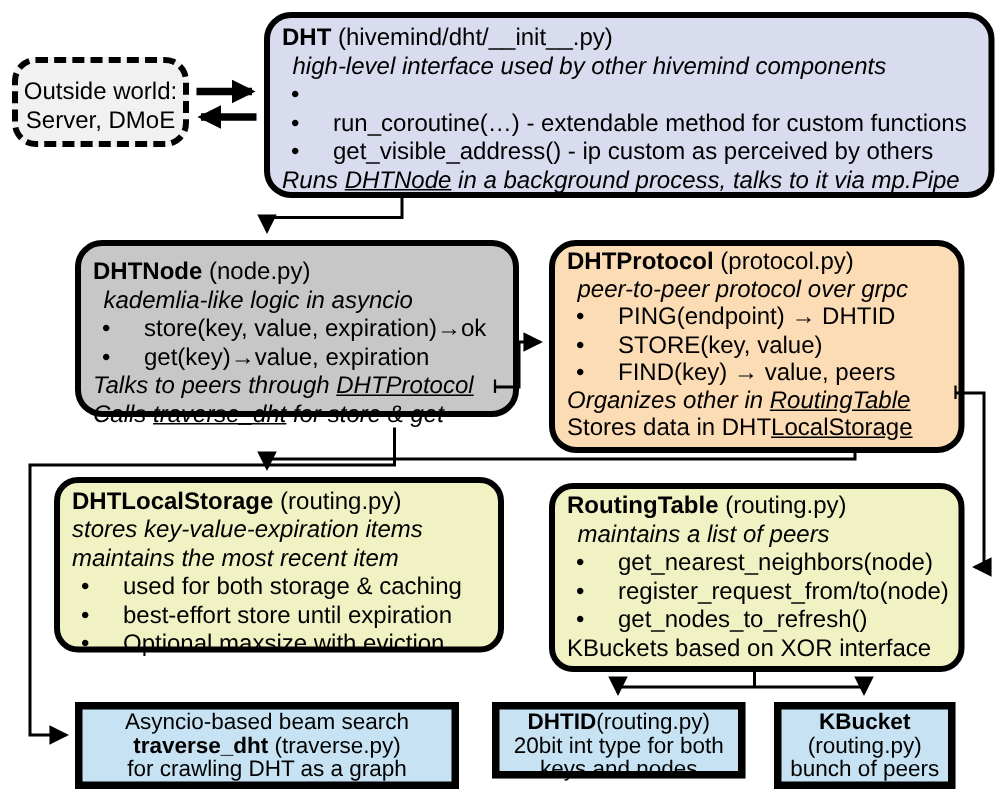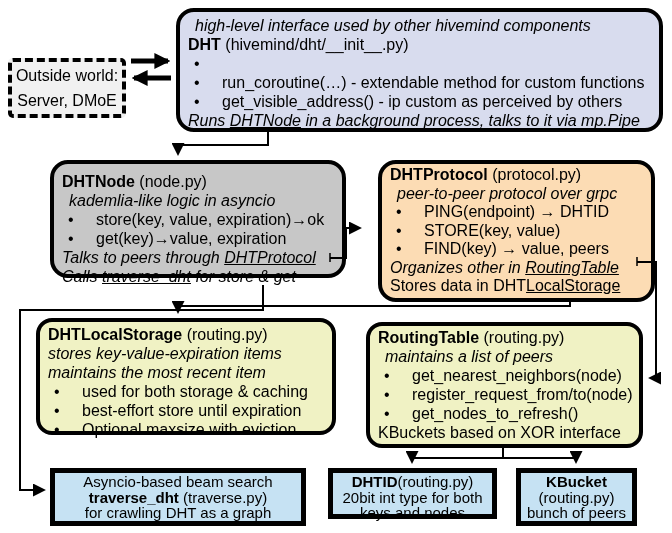--- a/index.html
+++ b/index.html
@@ -8,56 +8,56 @@
     font-family:"Liberation Sans",sans-serif;font-size:16px;color:#000;
     overflow:hidden;
   }
   .box{
     position:absolute;box-sizing:border-box;border:4px solid var(--box_border,#000);
     padding:4px 8px;line-height:19px;
   }
   .round{border-radius:18px;}
   .c-dht{background:var(--dht_fill,#d8dcee);}
   .c-node{background:var(--node_fill,#c7c7c7);}
-  .c-proto{background:var(--protocol_fill,#fcdcb4);margin-left:12px;}
+  .c-proto{background:var(--protocol_fill,#fcdcb4);}
   .c-storage{background:var(--storage_fill,#f0f2c4);}
   .c-leaf{background:var(--leaf_fill,#c6e2f3);}
   .c-outside{background:var(--outside_fill,#f1f1f1);}
   .it{font-style:italic;}
   .u{text-decoration:underline;}
   .ind{padding-left:7px;}
   .line{white-space:nowrap;}
   .bullet{display:flex;}
   .bullet .dot{flex:none;width:28px;padding-left:6px;}
   .leafbox{
     border-width:5px;border-radius:0;text-align:center;
     padding:1px 2px;line-height:15.6px;font-size:15px;
   }
   .outsidebox{
-    border-style:dashed;border-radius:5px;display:flex;flex-direction:column;
-    justify-content:space-between;align-items:center;text-align:center;line-height:19px;margin-top:20px;
+    border-style:dashed;border-radius:16px;display:flex;flex-direction:column;
+    justify-content:flex-end;align-items:center;text-align:center;line-height:19px;
   }
   .proto-tight{line-height:18.5px;padding-top:2px;}
   .rt-tight{line-height:19px;padding-top:2px;}
   svg.overlay{position:absolute;left:0;top:0;pointer-events:none;}
   svg.overlay path{stroke:#000;fill:none;}
 </style>
 </head>
 <body>
 
 <div id="diagram">
 
   <div class="box c-outside outsidebox" style="left:8px;top:38px;width:118px;height:60px">
     <div class="line">Outside world:</div>
     <div class="line">Server, DMoE</div>
   </div>
 
   <div class="box round c-dht" style="left:176px;top:8px;width:487px;height:124px">
+    <div class="line"><b>DHT</b><span> (hivemind/dht/__init__.py)</span></div>
     <div class="line it ind">high-level interface used by other hivemind components</div>
-    <div class="line"><b>DHT</b><span> (hivemind/dht/__init__.py)</span></div>
     <div class="line bullet">
         <span class="dot">•</span>
       </div>
     <div class="line bullet">
         <span class="dot">•</span>
         <span>run_coroutine(…) - extendable method for custom functions</span>
       </div>
     <div class="line bullet">
         <span class="dot">•</span>
         <span>get_visible_address() - ip custom as perceived by others</span>

